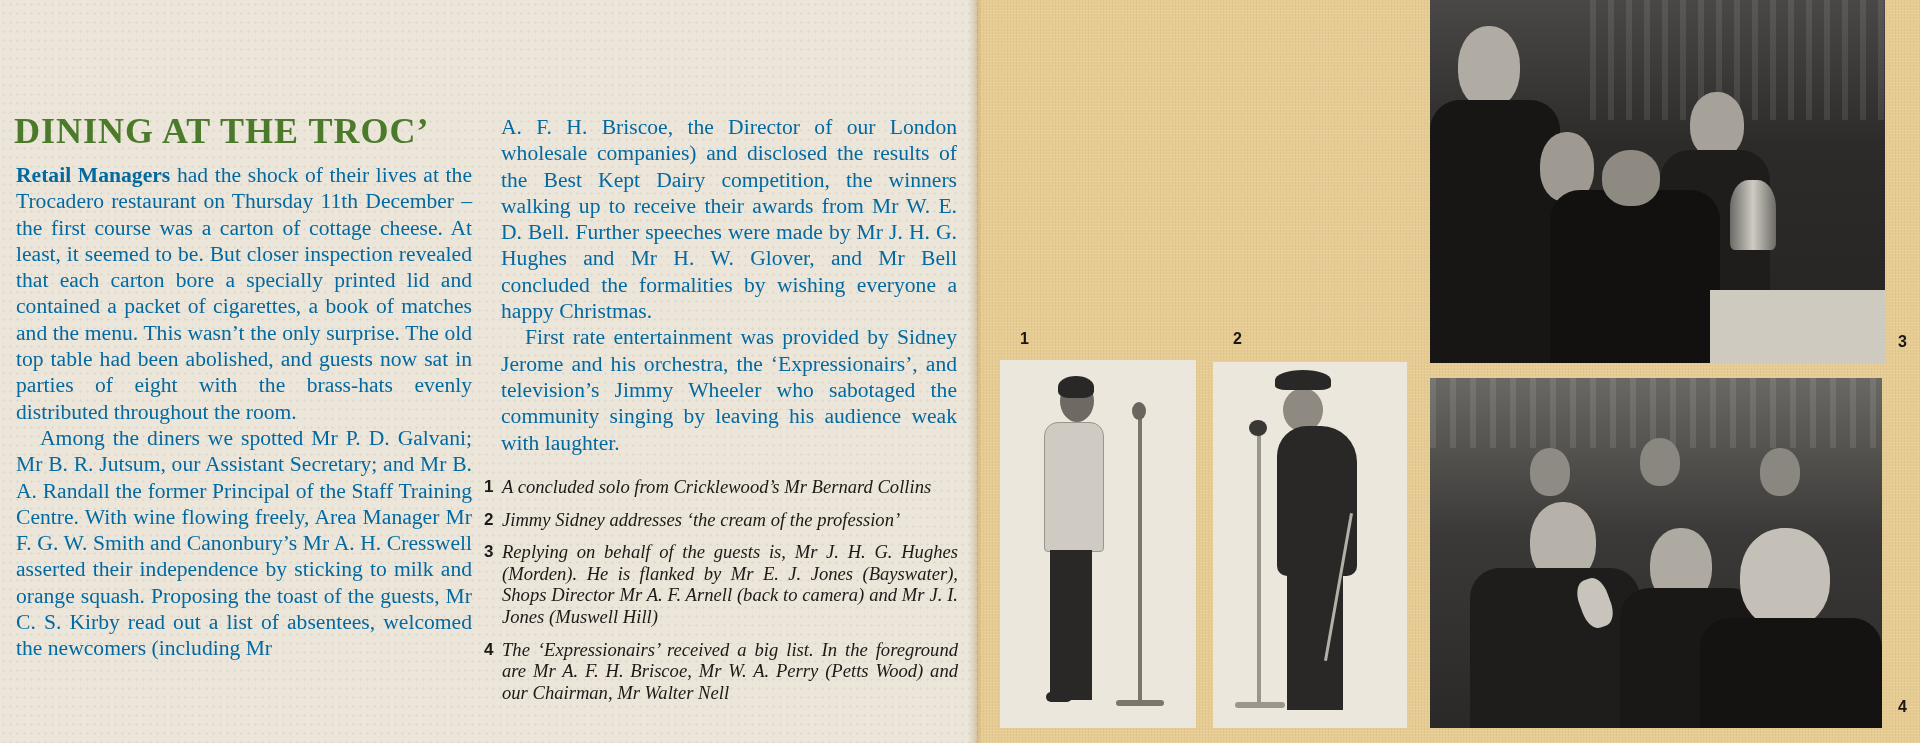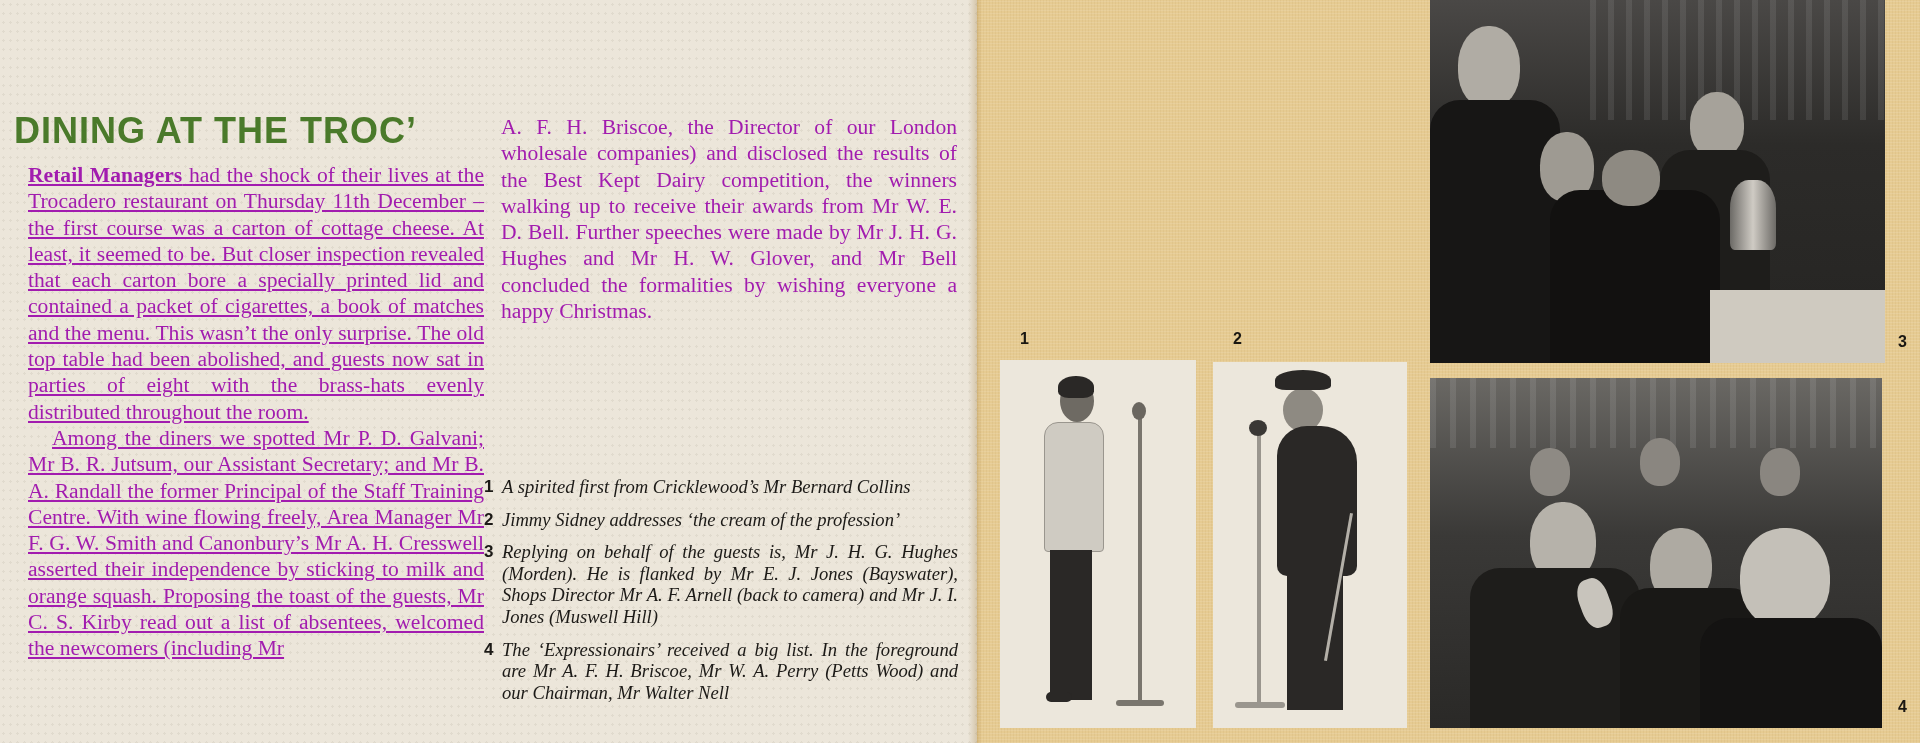--- a/index.html
+++ b/index.html
@@ -19,31 +19,31 @@
       repeating-linear-gradient(0deg, rgba(255,255,255,0.10) 0 1px, transparent 1px 3px),
       repeating-linear-gradient(90deg, rgba(160,120,50,0.08) 0 1px, transparent 1px 3px);
   }
   .gutter-shadow {
     position: absolute; left: 968px; top: 0; width: 14px; height: 743px;
     background: linear-gradient(90deg, rgba(0,0,0,0) 0%, rgba(150,110,40,0.25) 60%, rgba(0,0,0,0) 100%);
   }
 
   .title {
     position: absolute; left: 14px; top: 110px;
-    font-family: Liberation Sans, sans-serif;
+    font-family: Liberation Serif, serif;
     font-weight: bold; font-size: 36px; letter-spacing: 1px;
     color: #4a7a2a;
   }
 
   .col {
     position: absolute; top: 162px; width: 456px;
-    font-size: 21.6px; line-height: 26.3px; color: #a21caf;
+    font-size: 21.6px; line-height: 26.3px; color: #0369a1;
     text-align: justify; text-align-last: left;
   }
-  .col-1 { left: 28px; text-decoration: underline; }
+  .col-1 { left: 16px; }
   .col-2 { left: 501px; top: 114px; }
   .col p { margin: 0; }
   .col p.indent { text-indent: 24px; }
   .lead { font-weight: bold; }
 
   .captions {
     position: absolute; left: 484px; top: 476px; width: 474px;
     font-size: 18.6px; line-height: 21.6px; color: #1c1a17; font-style: italic;
   }
   .caption { display: flex; margin-bottom: 11px; }
@@ -75,26 +75,27 @@
 
 <h1 class="title">DINING AT THE TROC’</h1>
 
 <div class="col col-1">
   <p><span class="lead">Retail Managers</span><span> had the shock of their lives at the Trocadero restaurant on Thursday 11th December – the first course was a carton of cottage cheese. At least, it seemed to be. But closer inspection revealed that each carton bore a specially printed lid and contained a packet of cigarettes, a book of matches and the menu. This wasn’t the only surprise. The old top table had been abolished, and guests now sat in parties of eight with the brass-hats evenly distributed throughout the room.</span></p>
   <p class="indent">Among the diners we spotted Mr P. D. Galvani; Mr B. R. Jutsum, our Assistant Secretary; and Mr B. A. Randall the former Principal of the Staff Training Centre. With wine flowing freely, Area Manager Mr F. G. W. Smith and Canonbury’s Mr A. H. Cresswell asserted their independence by sticking to milk and orange squash. Proposing the toast of the guests, Mr C. S. Kirby read out a list of absentees, welcomed the newcomers (including Mr</p>
 </div>
 
 <div class="col col-2">
   <p>A. F. H. Briscoe, the Director of our London wholesale companies) and disclosed the results of the Best Kept Dairy competition, the winners walking up to receive their awards from Mr W. E. D. Bell. Further speeches were made by Mr J. H. G. Hughes and Mr H. W. Glover, and Mr Bell concluded the formalities by wishing everyone a happy Christmas.</p>
+  <p class="indent">First rate entertainment was provided by Sidney Jerome and his orchestra, the ‘Expressionairs’, and television’s Jimmy Wheeler who sabotaged the community singing by leaving his audience weak with laughter.</p>
 </div>
 
 <div class="captions">
   <div class="caption">
     <span class="caption-num">1</span>
-    <span class="caption-text">A spirited first from Cricklewood’s Mr Bernard Collins</span>
+    <span class="caption-text">A concluded solo from Cricklewood’s Mr Bernard Collins</span>
   </div>
   <div class="caption">
     <span class="caption-num">2</span>
     <span class="caption-text">Jimmy Sidney addresses ‘the cream of the profession’</span>
   </div>
   <div class="caption">
     <span class="caption-num">3</span>
     <span class="caption-text">Replying on behalf of the guests is, Mr J. H. G. Hughes (Morden). He is flanked by Mr E. J. Jones (Bayswater), Shops Director Mr A. F. Arnell (back to camera) and Mr J. I. Jones (Muswell Hill)</span>
   </div>
   <div class="caption">

